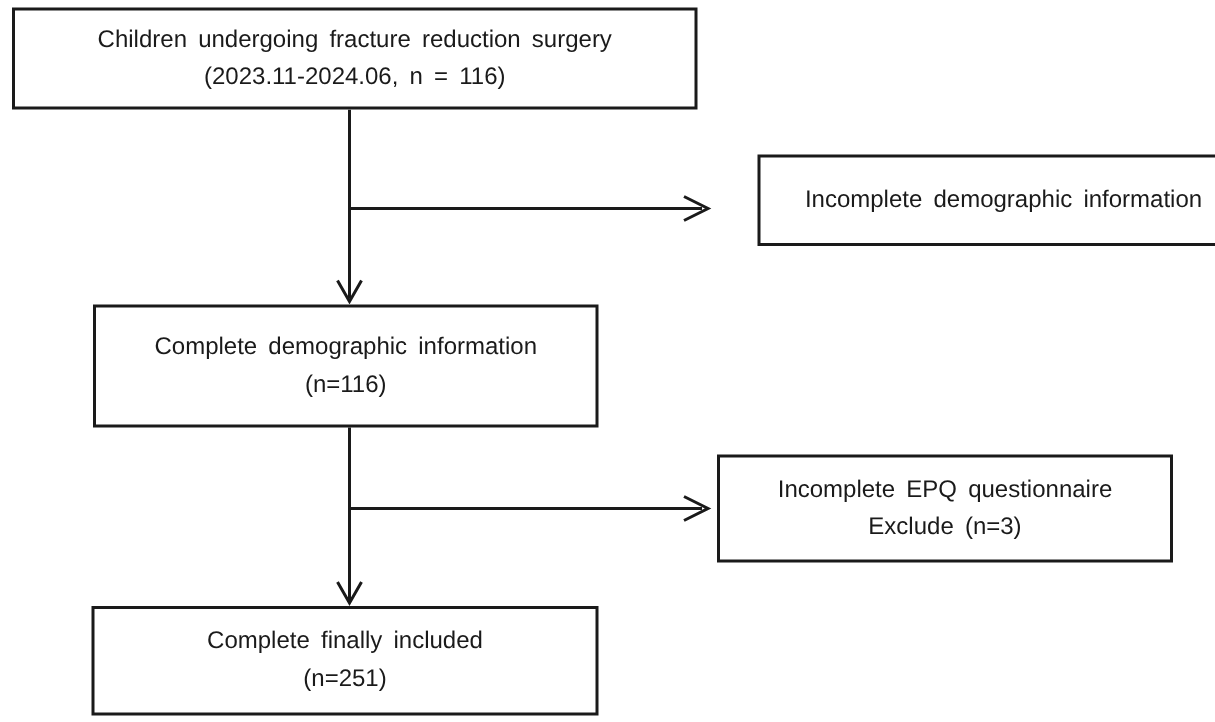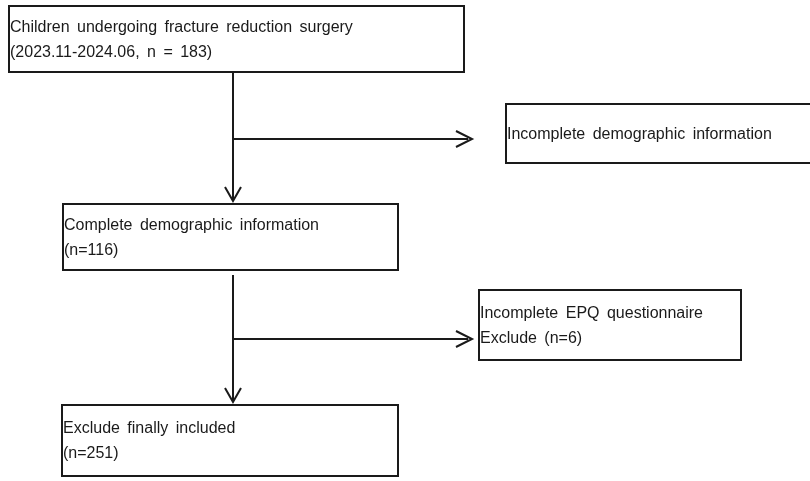--- a/index.html
+++ b/index.html
@@ -17,35 +17,35 @@
     overflow: hidden;
   }
   .node {
     position: absolute;
     box-sizing: border-box;
     border: 2px solid #1a1a1a;
     background: #ffffff;
     display: flex;
     flex-direction: column;
     justify-content: center;
-    align-items: flex-start;
+    align-items: center;
     row-gap: 7px;
     text-align: center;
     z-index: 2;
   }
   .node .line {
     font-size: 16px;
     line-height: 18px;
     word-spacing: 3px;
     white-space: nowrap;
   }
   #box-population        { left: 8px;   top: 5px;   width: 457px; height: 68px; }
   #box-exclude-demo      { left: 505px; top: 103px; width: 328px; height: 61px; }
-  #box-complete-demo     { left: 62px;  top: 203px; width: 337px; height: 68px; }
-  #box-exclude-epq       { left: 478px; top: 289px; width: 264px; height: 72px; }
+  #box-complete-demo     { left: 62px;  top: 203px; width: 337px; height: 82px; }
+  #box-exclude-epq       { left: 478px; top: 303px; width: 304px; height: 72px; }
   #box-included          { left: 61px;  top: 404px; width: 338px; height: 73px; }
   .connector-layer {
     position: absolute;
     left: 0; top: 0;
     width: 810px;
     height: 481px;
     z-index: 1;
     pointer-events: none;
   }
   .connector-layer path {
@@ -77,35 +77,35 @@
     </g>
 
     <g>
       <path d="M233,339 H468"></path>
       <path d="M456,331 L472,339 L456,347"></path>
     </g>
   </svg>
 
   <div class="node" id="box-population">
     <div class="line">Children undergoing fracture reduction surgery</div>
-    <div class="line">(2023.11-2024.06, n = 183)</div>
+    <div class="line">(2023.11-2024.06, n = 116)</div>
   </div>
 
   <div class="node" id="box-exclude-demo">
     <div class="line">Incomplete demographic information</div>
   </div>
 
   <div class="node" id="box-complete-demo">
     <div class="line">Complete demographic information</div>
     <div class="line">(n=116)</div>
   </div>
 
   <div class="node" id="box-exclude-epq">
     <div class="line">Incomplete EPQ questionnaire</div>
-    <div class="line">Exclude (n=6)</div>
+    <div class="line">Exclude (n=3)</div>
   </div>
 
   <div class="node" id="box-included">
-    <div class="line">Exclude finally included</div>
+    <div class="line">Complete finally included</div>
     <div class="line">(n=251)</div>
   </div>
 
 </div>
 
 </body></html>

